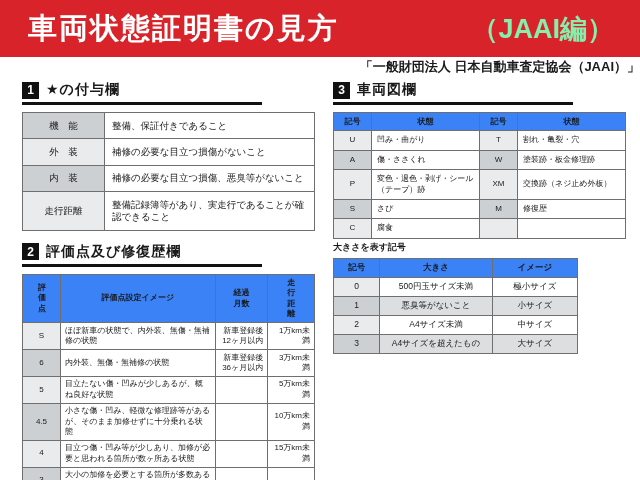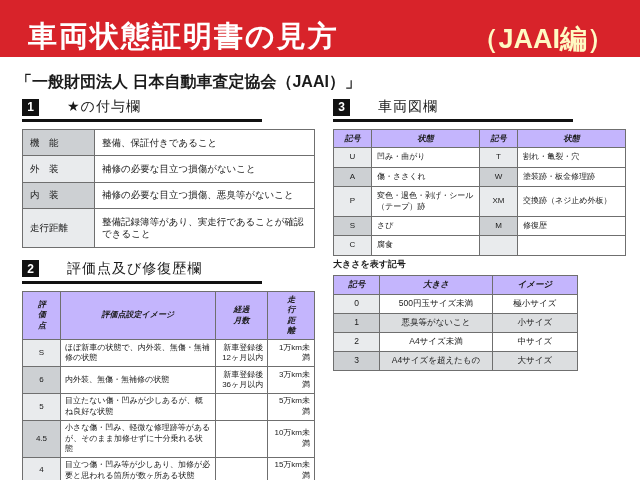--- a/index.html
+++ b/index.html
@@ -1,50 +1,50 @@
 <!DOCTYPE html>
 <html><head>
 <meta charset="utf-8">
 <style>
   * { margin:0; padding:0; box-sizing:border-box; }
   html,body { width:640px; height:480px; overflow:hidden; background:#fff;
               font-family:"Liberation Sans","DejaVu Sans",sans-serif; color:#1a1a1a; }
 
   
-  .hdr { height:57px; background:#d8232a; display:flex; align-items:flex-end;
+  .hdr { height:57px; background:#d8232a; display:flex; align-items:center;
          justify-content:space-between; padding:0 26px 0 28px; }
   .hdr .t1 { color:#fff; font-size:29px; font-weight:bold; letter-spacing:2px; }
-  .hdr .t2 { color:#fef9c3; font-size:27px; font-weight:bold; }
-
-  .subline { padding:15px 0 3px 16px; font-size:16px; font-weight:bold; }
+  .hdr .t2 { color:#86efac; font-size:27px; font-weight:bold; }
+
+  .subline { padding:1px 0 3px 16px; font-size:13px; font-weight:bold;text-align:right; }
 
   
   .main { display:flex; padding:2px 14px 0 22px; gap:18px; }
   .col-l { width:293px; flex:none; }
   .col-r { flex:1; min-width:0; }
 
   .sec-h { display:flex; align-items:center; gap:7px; width:240px;
            border-bottom:3px solid #111; padding-bottom:3px; margin-bottom:7px; }
   .sec-h .num { width:17px; height:17px; background:#111; color:#fff; font-size:12px;
                 font-weight:bold; display:flex; align-items:center; justify-content:center; flex:none; }
-  .sec-h .ttl { font-size:14px; font-weight:normal; letter-spacing:1px; white-space:nowrap;margin-left:21px; }
+  .sec-h .ttl { font-size:14px; font-weight:bold; letter-spacing:1px; white-space:nowrap; }
 
   .subttl { font-size:9px; font-weight:bold; margin:2px 0 4px 0; }
 
   
   table { border-collapse:collapse; width:100%; table-layout:fixed; }
   th,td { border:1px solid #6f6f6f; padding:3px 5px; vertical-align:middle;
           word-break:break-all; line-height:1.3; }
   table { border:1px solid #3a3a3a; }
-  thead th { background:#c4b5fd; font-weight:bold; text-align:center;font-style:italic; }
+  thead th { background:#3b82f6; font-weight:bold; text-align:center; }
 
   
   .tbl1 { font-size:9.5px; }
   .tbl1 td { padding:6.5px 7px; }
-  .tbl1 td:first-child { width:72px; text-align:left; }
+  .tbl1 td:first-child { width:82px; text-align:center; }
   .tbl1 tr:nth-child(odd)  td:first-child { background:#cdd0d3; }
   .tbl1 tr:nth-child(even) td:first-child { background:#e9ebed; }
 
   
   .tbl2 { font-size:8px; }
   .tbl2 th { padding:3px 15px; }
   .tbl2 td { padding:2.5px 4px; }
   .tbl2 td:nth-child(1) { text-align:center; }
   .tbl2 td:nth-child(3), .tbl2 td:nth-child(4) { text-align:right; }
   .tbl2 col.c1 { width:13%; } .tbl2 col.c2 { width:53%; }

